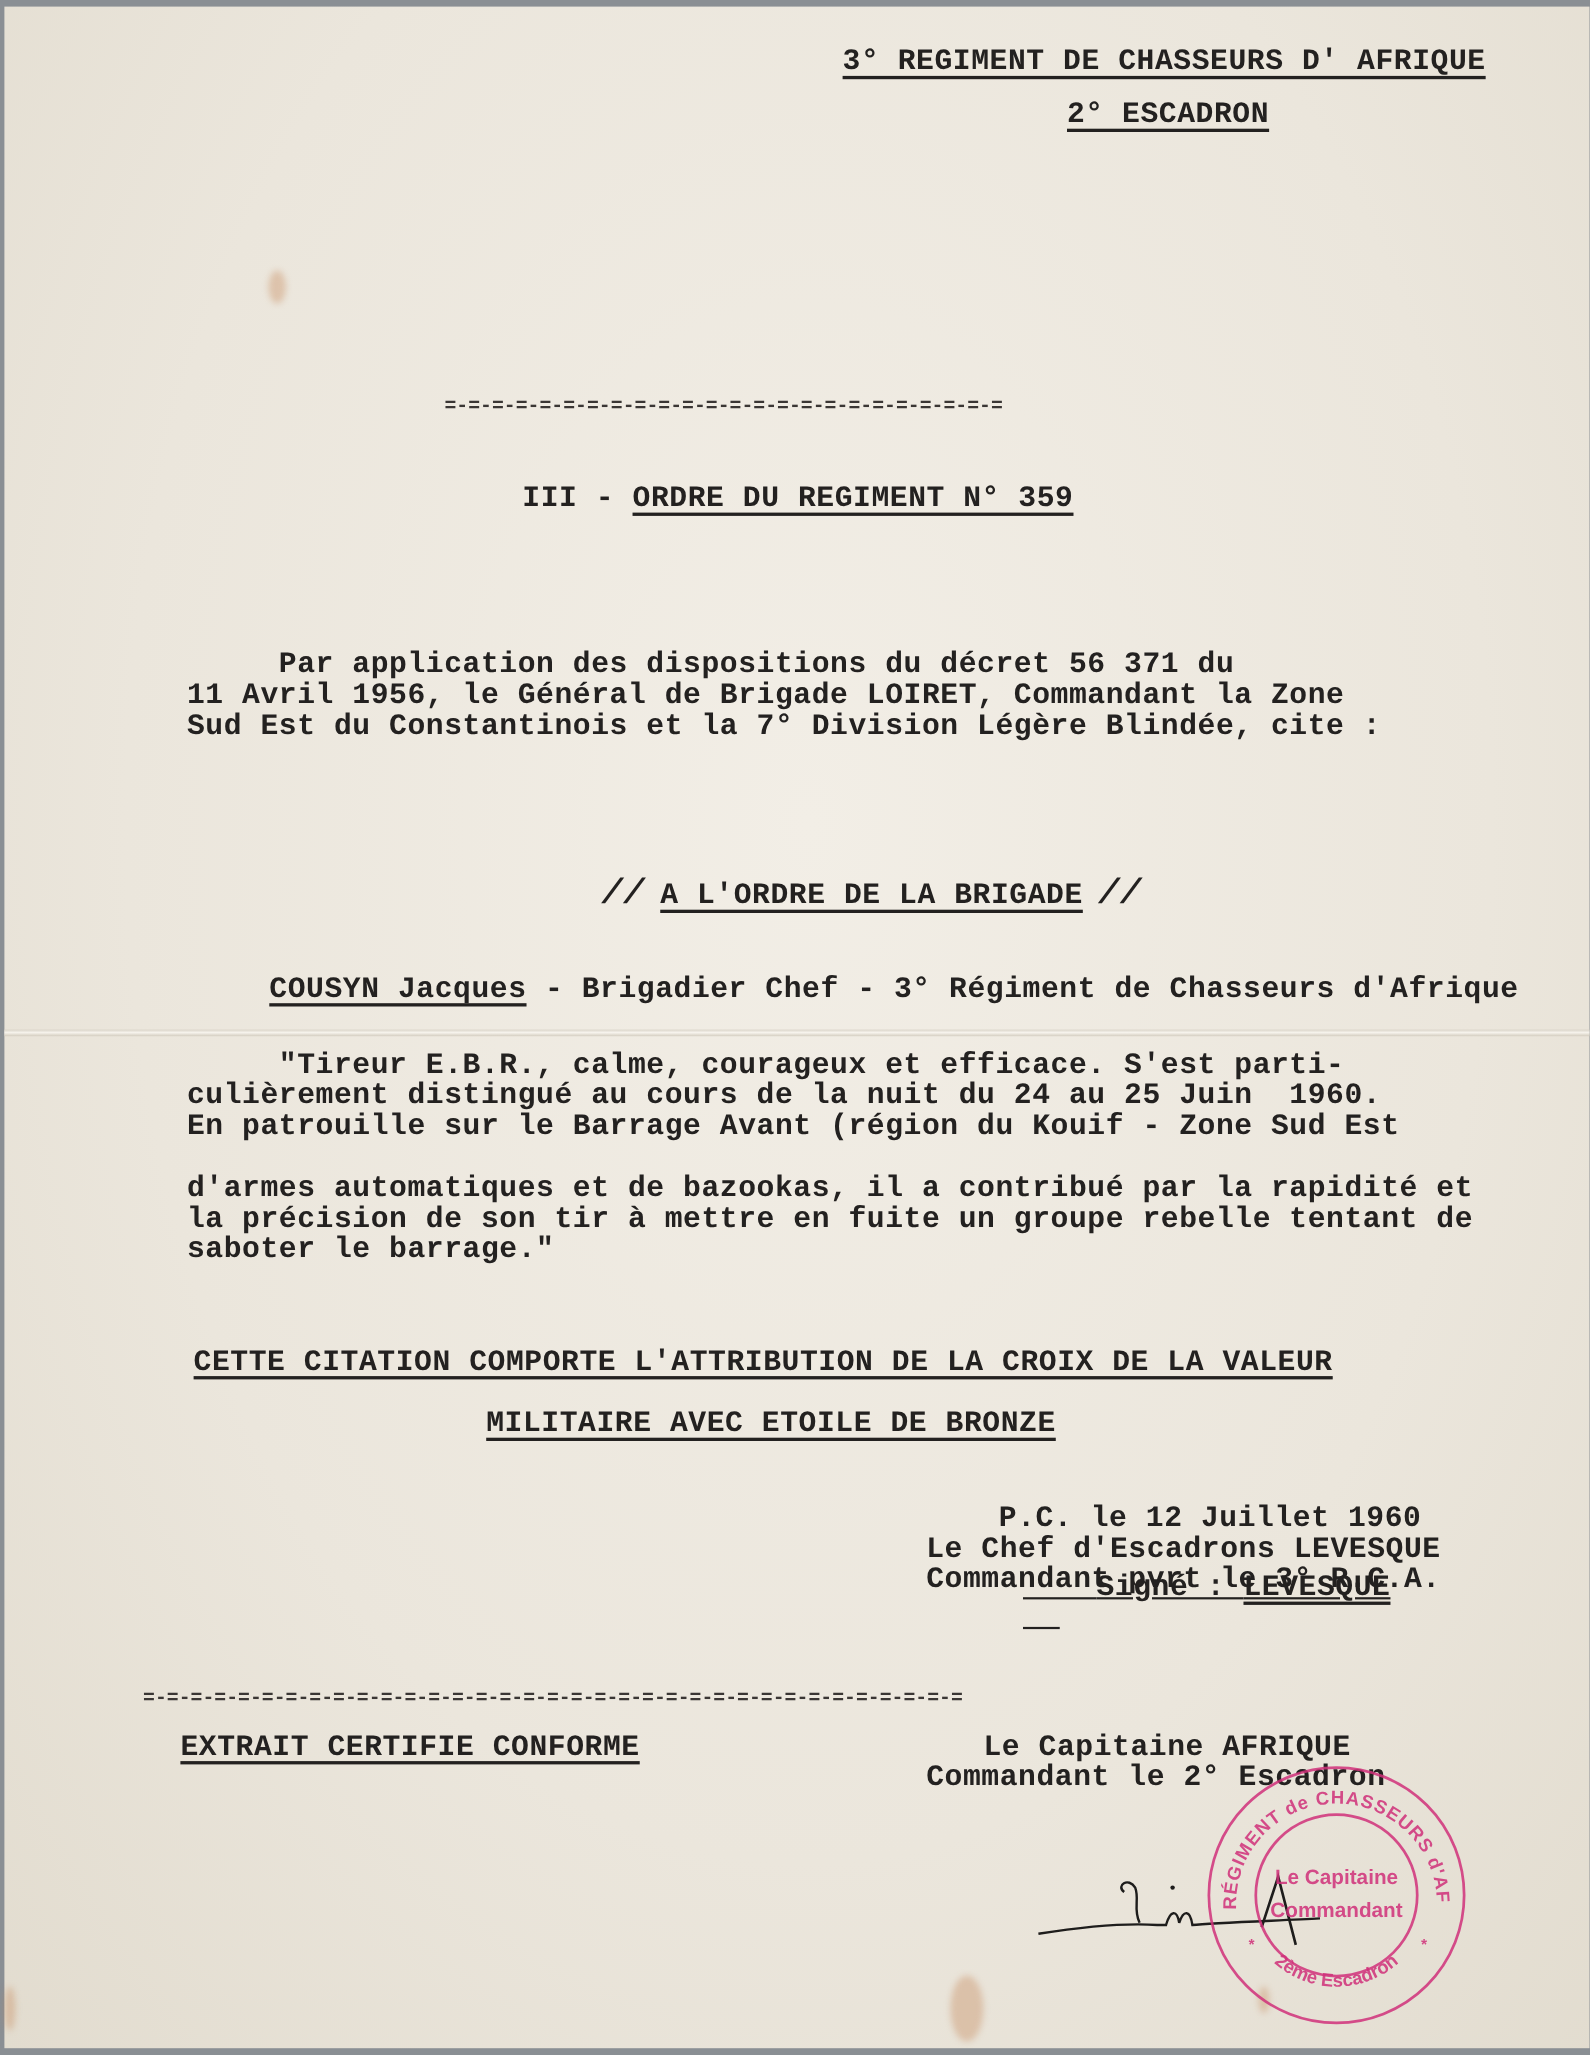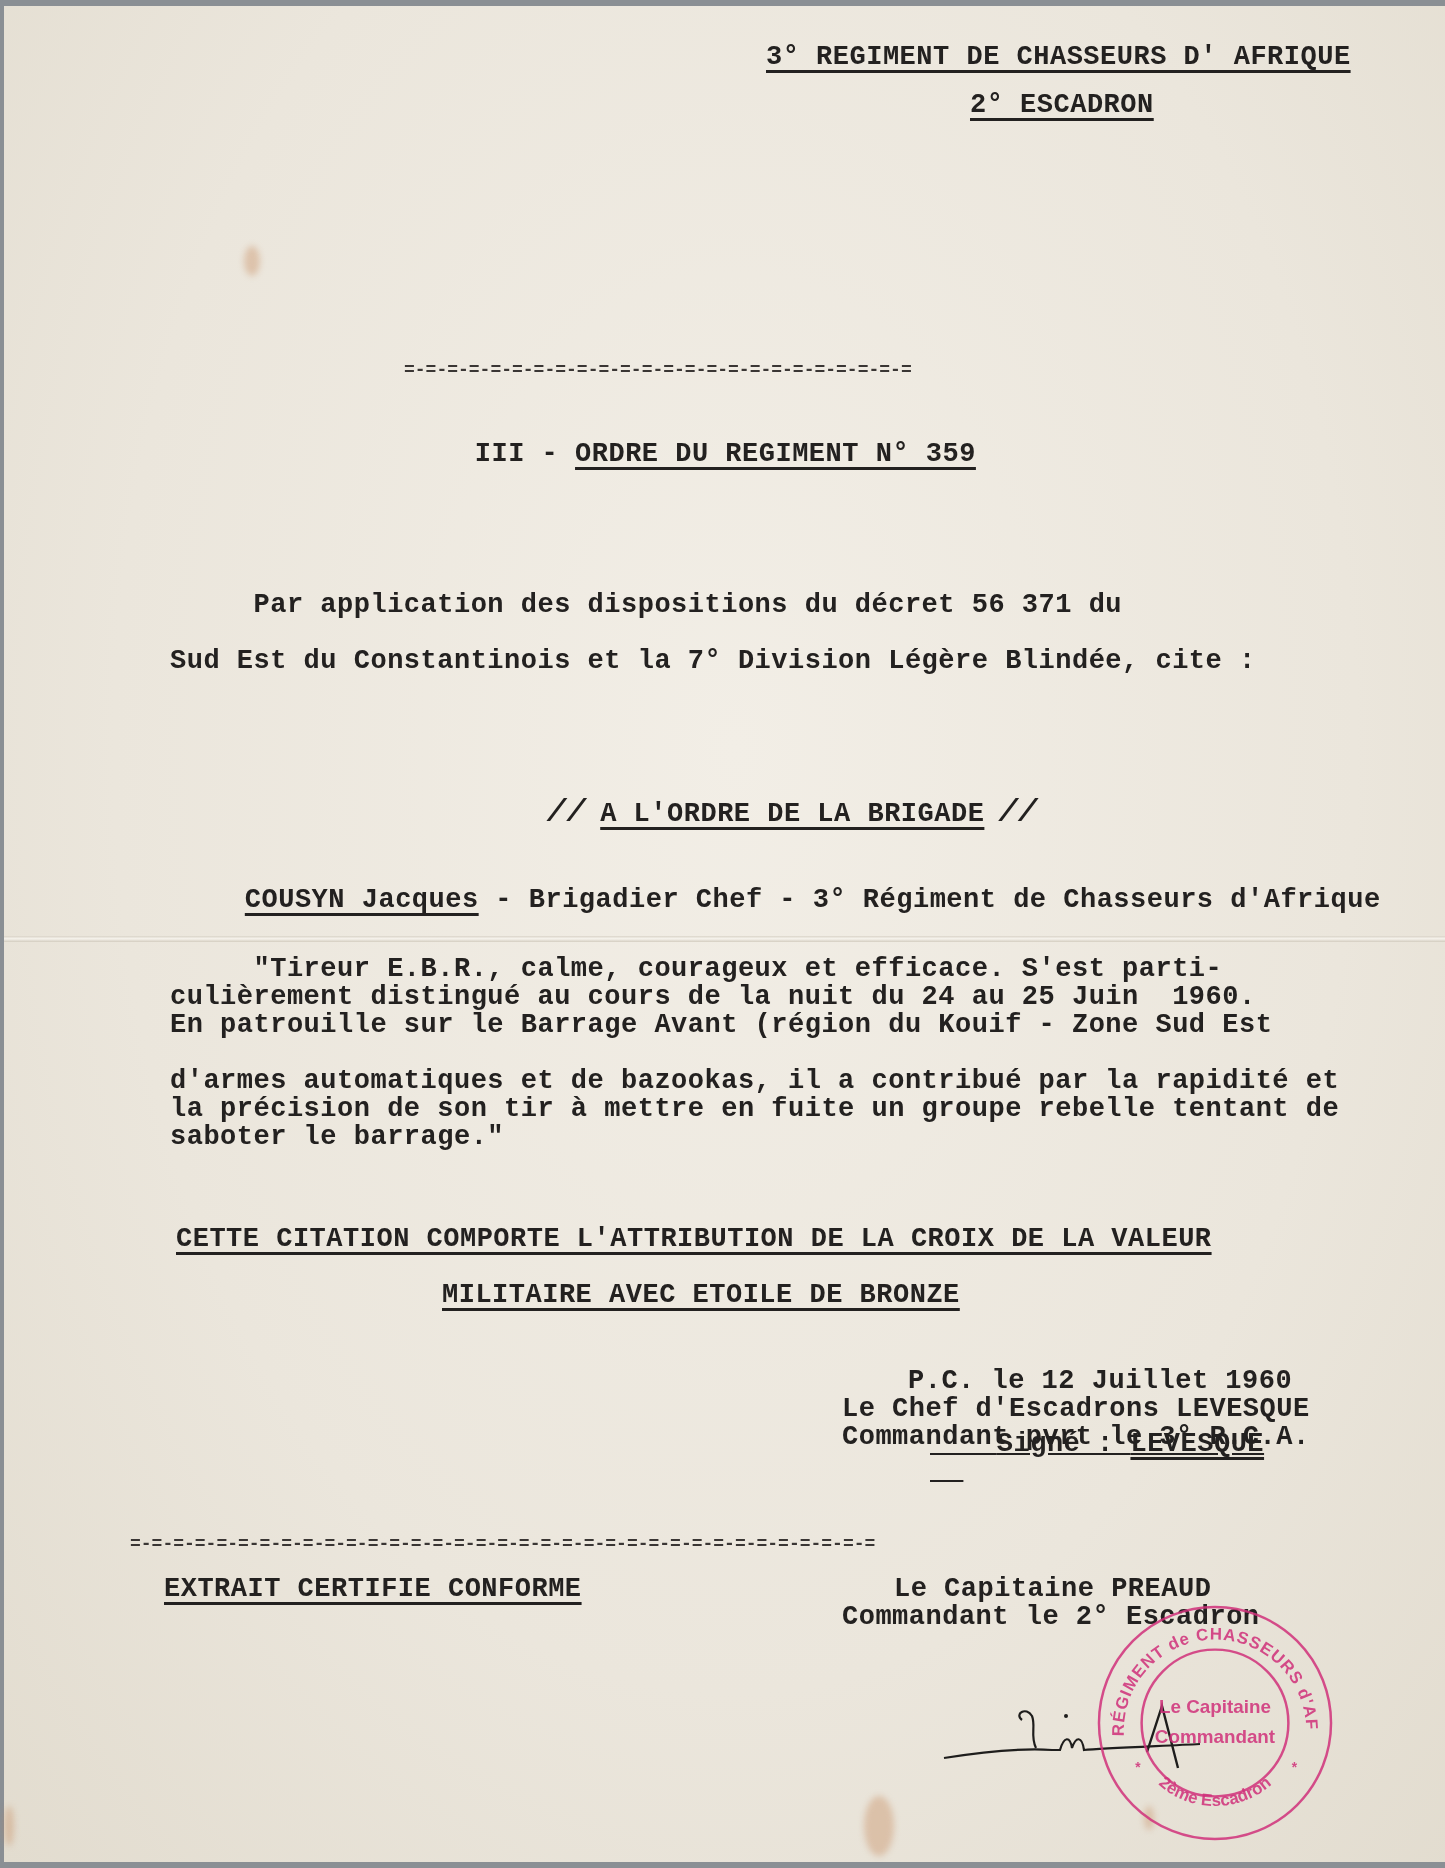--- a/index.html
+++ b/index.html
@@ -94,20 +94,21 @@
   <div class="line u" style="left:966px;top:86px;">2° ESCADRON</div>
 
   <div class="sep" style="left:400px;top:354px;width:800px;">=-=-=-=-=-=-=-=-=-=-=-=-=-=-=-=-=-=-=-=-=-=-=-=</div>
 
   <div class="line" style="left:404px;top:408px;">
     <span>III - </span><span class="u">ORDRE DU REGIMENT N° 359</span>
   </div>
 
 
   <div class="line" style="left:166px;top:586px;">     Par application des dispositions du décret 56 371 du</div>
+  <div class="line" style="left:166px;top:614px;">11 Avril 1956, le Général de Brigade LOIRET, Commandant la Zone</div>
   <div class="line" style="left:166px;top:642px;">Sud Est du Constantinois et la 7° Division Légère Blindée, cite :</div>
 
   <div class="line" style="left:476px;top:764px;">
     <span class="mark" style="font-size:32px;">//</span><span class="u" style="padding:0 14px;">A L'ORDRE DE LA BRIGADE</span><span class="mark" style="font-size:32px;">//</span>
   </div>
 
   <div class="line" style="left:174px;top:854px;">
     <span class="u">COUSYN Jacques</span><span> - Brigadier Chef - 3° Régiment de Chasseurs d'Afrique</span>
   </div>
 
@@ -124,21 +125,21 @@
   <div class="line" style="left:904px;top:1362px;">P.C. le 12 Juillet 1960</div>
   <div class="line" style="left:838px;top:1390px;">Le Chef d'Escadrons LEVESQUE</div>
   <div class="line" style="left:838px;top:1418px;">Commandant pvrt le 3° R.C.A.</div>
   <div class="line" style="left:926px;top:1398px;text-decoration:underline;">
     <span>Signé : </span><span class="u">LEVESQUE</span>
   </div>
 
   <div class="sep" style="left:126px;top:1528px;width:1280px;">=-=-=-=-=-=-=-=-=-=-=-=-=-=-=-=-=-=-=-=-=-=-=-=-=-=-=-=-=-=-=-=-=-=-=</div>
 
   <div class="line u" style="left:160px;top:1570px;">EXTRAIT CERTIFIE CONFORME</div>
-  <div class="line" style="left:890px;top:1570px;">Le Capitaine PREAUD</div>
+  <div class="line" style="left:890px;top:1570px;">Le Capitaine AFRIQUE</div>
   <div class="line" style="left:838px;top:1598px;">Commandant le 2° Escadron</div>
 
   <svg class="signature" viewBox="0 0 260 90">
     <path d="M2 72 C 40 66, 80 62, 110 64 L 118 64 C 122 50, 128 50, 130 62 C 134 50, 140 50, 142 64 C 160 62, 220 60, 258 58" fill="none" stroke="#1e1d1c" stroke-width="2.2"></path>
     <path d="M80 34 C 72 28, 84 20, 90 30 C 94 40, 88 50, 94 62" fill="none" stroke="#1e1d1c" stroke-width="2.2"></path>
     <circle cx="124" cy="30" r="2" fill="#1e1d1c"></circle>
     <path d="M205 66 L 220 20 L 236 82" fill="none" stroke="#1e1d1c" stroke-width="2.4"></path>
   </svg>
 
   <svg class="stamp" viewBox="0 0 240 240">

